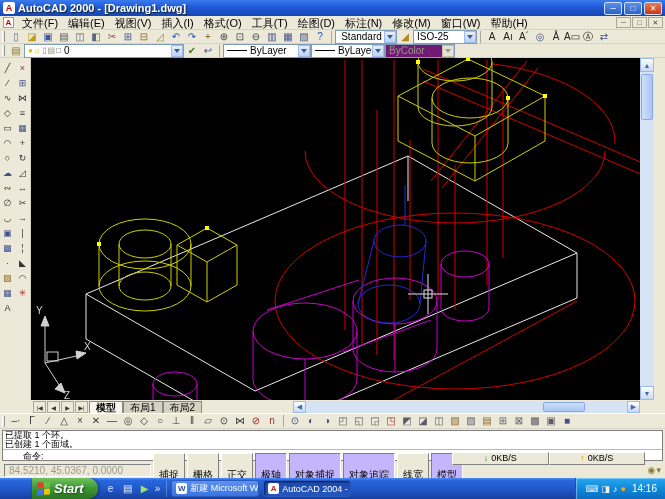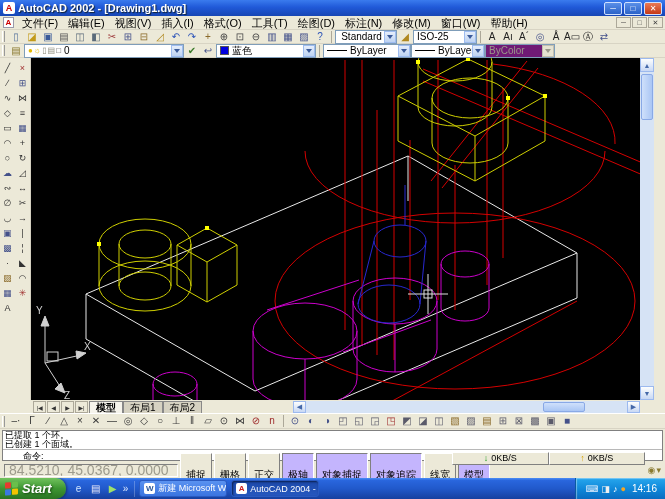--- a/index.html
+++ b/index.html
@@ -65,48 +65,48 @@
 .cmdbox{width:100%;height:100%;background:#fff;border:1px solid #808080;position:relative;}
 .chist{height:19px;border-bottom:1px solid #b8b8b8;padding:0 2px;overflow:hidden;}
 .cline{height:9px;line-height:9px;font-size:9px;white-space:nowrap;}
 .cprompt{padding:1px 20px;font-size:9px;line-height:10px;}
 
 .netwidget{position:absolute;left:452px;top:452px;width:193px;height:13px;display:flex;z-index:30;}
 .netcell{flex:1;background:#ece9d8;border:1px solid;border-color:#fff #808080 #808080 #fff;font-size:9px;display:flex;align-items:center;justify-content:center;gap:3px;line-height:11px;}
 .netdown{color:#189818;font-weight:bold;} .netup{color:#d9a300;font-weight:bold;}
 
 .status{position:absolute;left:0;top:462px;width:665px;height:16px;background:#ece9d8;display:flex;align-items:center;padding:0 4px;gap:2px;}
-.coords{width:174px;height:13px;border:1px solid;border-color:#808080 #fff #fff #808080;color:#9d9b8d;font-size:14px;line-height:11px;padding-left:4px;white-space:nowrap;overflow:hidden;flex:none;}
+.coords{width:147px;height:13px;border:1px solid;border-color:#808080 #fff #fff #808080;color:#9d9b8d;font-size:10px;line-height:11px;padding-left:4px;white-space:nowrap;overflow:hidden;flex:none;}
 .sbtn{height:13px;border:1px solid;border-color:#fff #808080 #808080 #fff;background:#ece9d8;font-size:10px;line-height:10px;padding:16px 5px;white-space:nowrap;cursor:default;}
 .sbtn.on{border-color:#808080 #fff #fff #808080;background:#c4b5fd;}
 .traycluster{margin-left:auto;display:flex;align-items:center;gap:1px;font-size:9px;color:#8a7a30;}
 
 .taskbar{position:absolute;left:0;top:478px;width:665px;height:21px;background:linear-gradient(180deg,#4a8cf5 0%,#2966dd 12%,#2159cb 50%,#16409f 100%);display:flex;align-items:center;overflow:hidden;}
-.startbtn{height:21px;padding:0 14px 0 5px;background:linear-gradient(180deg,#71c25d,#3d9632 50%,#2a7423);border-radius:0 10px 10px 0;display:flex;align-items:center;gap:4px;color:#fff;font-weight:bold;font-style:italic;font-size:13px;text-shadow:1px 1px 2px #1a4a12;box-shadow:1px 0 3px rgba(0,0,0,.45);border:none;flex:none;}
+.startbtn{height:21px;padding:0 14px 0 5px;background:linear-gradient(180deg,#71c25d,#3d9632 50%,#2a7423);border-radius:0 10px 10px 0;display:flex;align-items:center;gap:4px;color:#fff;font-weight:bold;font-style:italic;font-size:13px;text-shadow:1px 1px 2px #1a4a12;box-shadow:1px 0 3px rgba(0,0,0,.45);border:none;flex:none;margin-left:32px;}
 .flag{width:13px;height:13px;display:grid;grid-template:1fr 1fr/1fr 1fr;gap:1px;transform:skewY(-6deg);}
 .flag i{border-radius:1px;}
 .flag .f1{background:#e63c2f;} .flag .f2{background:#6abf4b;} .flag .f3{background:#3a78e0;} .flag .f4{background:#f3c300;}
 .ql{display:flex;align-items:center;gap:3px;padding:0 6px;border-right:1px solid rgba(255,255,255,.25);height:16px;}
 .qicon{width:14px;height:14px;font-size:10px;display:flex;align-items:center;justify-content:center;background:transparent;border:none;padding:0;}
 .qmore{color:#dce8ff;font-size:10px;border:none;background:none;}
 .task{height:17px;margin-left:4px;width:88px;background:linear-gradient(#5a92f0,#3a74e0);border:1px solid #2a5ac0;border-radius:3px;color:#fff;font-size:9px;display:flex;align-items:center;gap:3px;padding:0 4px;overflow:hidden;white-space:nowrap;flex:none;}
 .task.on{background:linear-gradient(#1c48a8,#2658c0);box-shadow:inset 1px 1px 2px #0a2050;}
 .ticon{width:11px;height:11px;border-radius:2px;background:#fff;font-size:8px;font-weight:bold;display:flex;align-items:center;justify-content:center;flex:none;}
 .tray{margin-left:auto;height:21px;background:linear-gradient(180deg,#27a7ee,#0f86d8 55%,#0a6cc0);border-left:1px solid #0a5aa0;box-shadow:inset 1px 1px 1px rgba(255,255,255,.4);display:flex;align-items:center;gap:3px;padding:0 8px 0 10px;flex:none;}
 .tico{font-size:9px;background:none;border:none;padding:0;}
 .clock{color:#fff;font-size:10px;margin-left:3px;}
 </style>
 </head>
 <body>
 
 <div id="app" data-name="autocad-window">
 
   <div class="titlebar" data-name="title-bar">
     <div class="tbicon" data-name="app-icon">A</div>
-    <div class="tbtitle" data-name="window-title">AutoCAD 2002 - [Drawing1.dwg]</div>
+    <div class="tbtitle" data-name="window-title">AutoCAD 2000 - [Drawing1.dwg]</div>
     <div class="winbtns" data-name="window-controls">
 
     <button class="wbtn" data-name="minimize-button">
           <span>─</span>
         </button>
         <button class="wbtn" data-name="restore-button">
           <span>□</span>
         </button>
         <button class="wbtn" data-name="close-button">
           <span>✕</span>
@@ -203,25 +203,20 @@
           <span data-name="layer-freeze-icon" style="color: rgb(227, 185, 0);">☼</span>
           <span data-name="layer-lock-icon" style="color: rgb(138, 138, 122);">▯</span>
           <span data-name="layer-plot-icon" style="color: rgb(138, 138, 122);">▤</span>
           <span data-name="layer-color-chip" style="color: rgb(68, 68, 68);">□</span>
         </span>
       <span class="val" data-name="current-layer">0</span>
       <span class="dd" data-name="combo-dropdown-icon"></span>
     </div>
     <button class="tbtn" data-name="make-layer-current-icon"><span class="g" style="color:#3a7a2a">✔</span></button>
     <button class="tbtn" data-name="layer-previous-icon"><span class="g" style="color:#44518a">↩</span></button>
-    <div class="combo" data-name="color-combo">
-      <span class="lchip" data-name="color-swatch" style="background:#0000e0"></span>
-      <span class="val">蓝色</span>
-      <span class="dd" data-name="combo-dropdown-icon"></span>
-    </div>
     <span class="sep" data-name="toolbar-separator"></span>
     <div class="combo" data-name="linetype-combo">
       <span class="lsample" data-name="linetype-sample"></span>
       <span class="val">ByLayer</span>
       <span class="dd" data-name="combo-dropdown-icon"></span>
     </div>
     <div class="combo" data-name="lineweight-combo">
       <span class="lsample" data-name="lineweight-sample"></span>
       <span class="val">ByLayer</span>
       <span class="dd" data-name="combo-dropdown-icon"></span>

